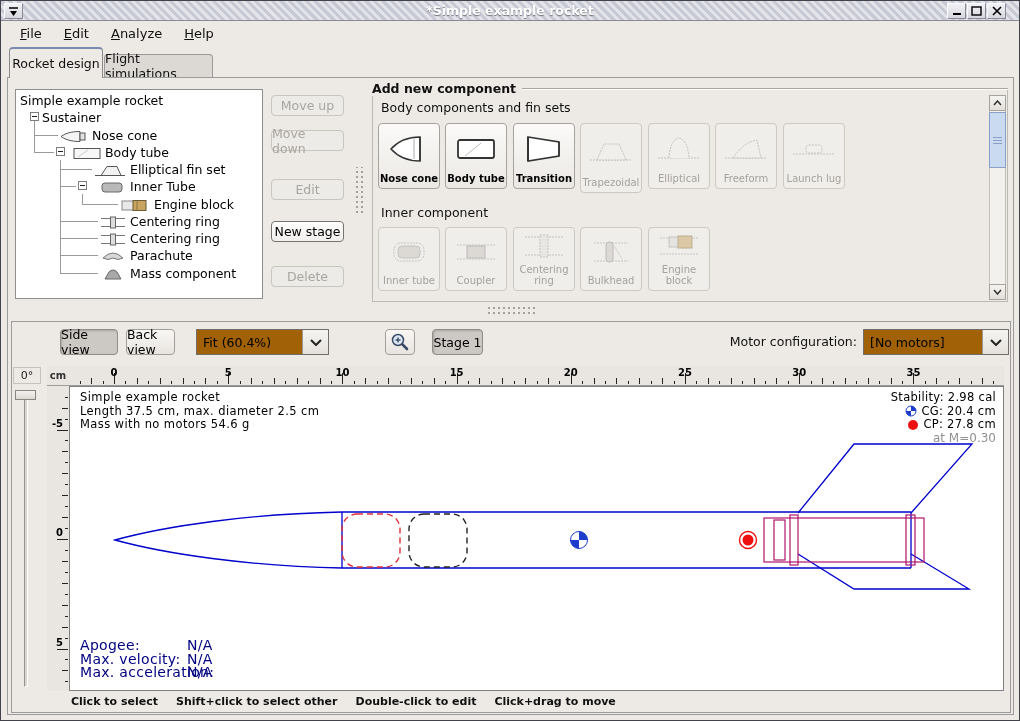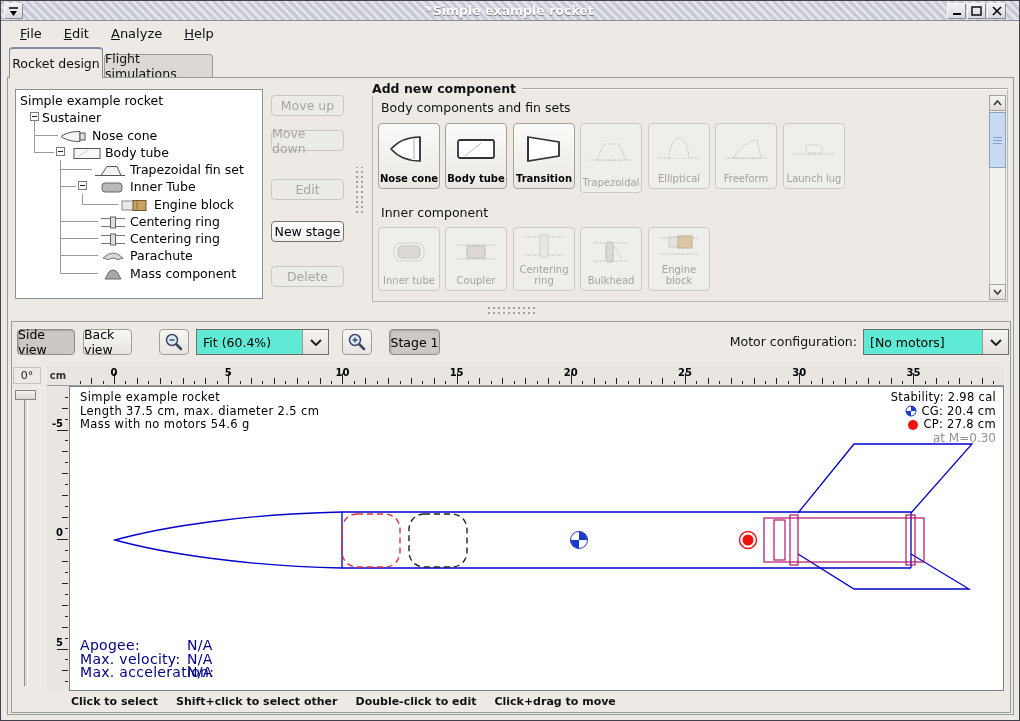--- a/index.html
+++ b/index.html
@@ -62,24 +62,24 @@
   .sbtn{left:988px;width:17px;height:16px;background:linear-gradient(#f6f4f1,#e2dfdb);border:1px solid #a6a29c;
     display:flex;align-items:center;justify-content:center;z-index:5;}
   #sb-thumb{left:988px;top:111px;width:17px;height:56px;background:#caday f0;background:#cadaf0;border:1px solid #8aa0c8;z-index:5;
     display:flex;align-items:center;justify-content:center;flex-direction:column;gap:2px;}
   #sb-thumb i{width:9px;height:1px;background:#8aa0c8;}
   
   .gripdot-h{height:2px;background:repeating-linear-gradient(90deg,#a5a19b 0 2px,transparent 2px 5px);}
   .gripdot-v{width:2px;background:repeating-linear-gradient(0deg,#a5a19b 0 2px,transparent 2px 5px);}
   
   #viewer{left:10px;top:320px;width:1000px;height:392px;border:1px solid #9b9b9b;z-index:3;}
-  .tbtn{height:26px;border-radius:4px;font-size:12.5px;display:flex;align-items:center;justify-content:center;z-index:4;color:#000;}
+  .tbtn{height:26px;border-radius:4px;font-size:12.5px;display:flex;align-items:center;justify-content:center;z-index:4;color:#000;margin-left:43px;}
   .tbtn.norm{background:linear-gradient(#f9f7f4,#e7e4e0);border:1px solid #a19d97;}
   .tbtn.pressed{background:#ccc8c4;border:1px solid #918d87;box-shadow:inset 1px 1px 2px rgba(0,0,0,.18);}
-  .combo{height:26px;border:1px solid #716d68;background:#5eead4;display:flex;z-index:4;}
+  .combo{height:26px;border:1px solid #716d68;background:#a16207;display:flex;z-index:4;}
   .combo .cval{flex:1;font-size:12.5px;display:flex;align-items:center;padding-left:6px;color:#000;white-space:nowrap;}
   .combo .carr{width:26px;background:linear-gradient(#f6f4f1,#e4e1dd);border-left:1px solid #9b978f;
     display:flex;align-items:center;justify-content:center;}
   #motor-label{font-size:12.5px;color:#111;text-align:right;line-height:26px;z-index:4;}
   
   #rot-box{left:12px;top:366px;width:28px;height:17px;border:1px solid #c6c2bc;font-size:11px;color:#222;
     display:flex;align-items:center;justify-content:center;z-index:4;}
   #sl-track{left:23px;top:390px;width:4px;height:296px;background:#d8d5d1;border:1px solid #96928c;
     border-bottom-color:#fff;border-right-color:#fff;z-index:4;}
   #sl-handle{left:14px;top:389px;width:21px;height:10px;background:linear-gradient(#f4f2ef,#dcd9d5);
@@ -195,21 +195,21 @@
       </span>
       <span class="tlab" style="left:89px">Body tube</span>
     </div>
     <div class="trow" style="top:71px">
       <span class="tico" style="left:78px">
         <svg width="32" height="13">
             <line x1="1" y1="11.5" x2="31" y2="11.5" stroke="#555"></line>
             <polygon points="7,11.5 13,2.5 23,2.5 27,11.5" fill="#f2f2f2" stroke="#555"></polygon>
           </svg>
       </span>
-      <span class="tlab" style="left:114px">Trapezoidal fin set</span>
+      <span class="tlab" style="left:114px">Elliptical fin set</span>
     </div>
     <div class="trow" style="top:88px">
       <span class="texp" style="left:62px;top:3px">
           <i></i>
         </span>
       <span class="tico" style="left:84px">
         <svg width="26" height="13">
             <rect x="2" y="2" width="20" height="9" rx="3" fill="#b9b9b9" stroke="#666"></rect>
           </svg>
       </span>

